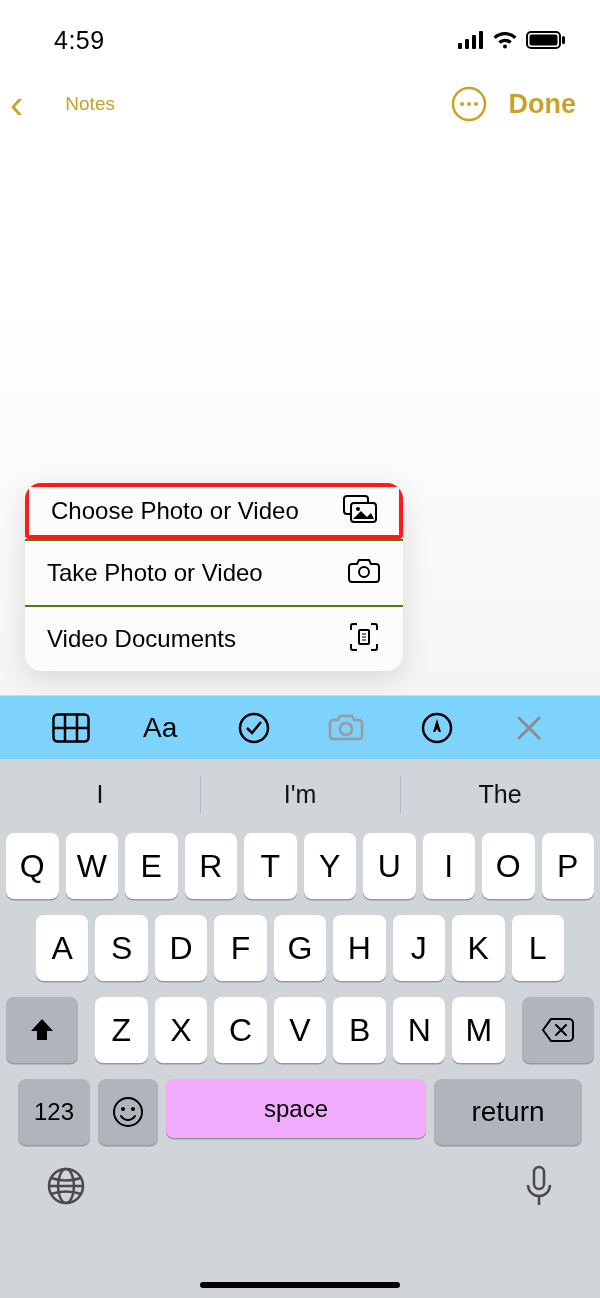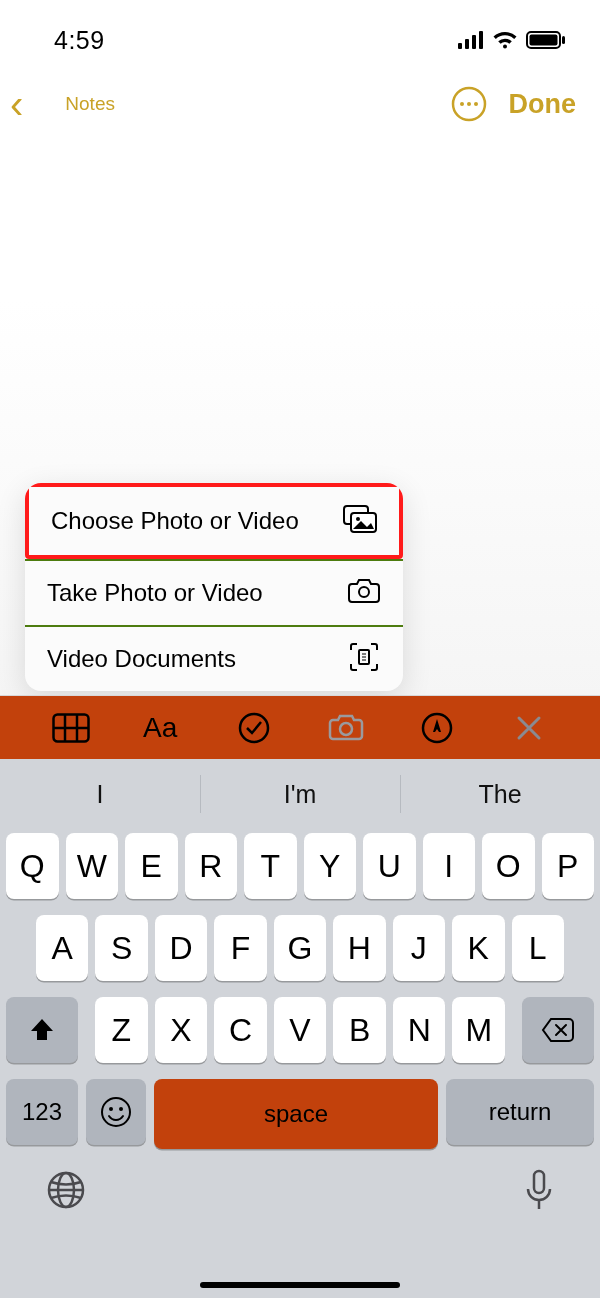--- a/index.html
+++ b/index.html
@@ -21,46 +21,46 @@
 
   
   .note { height:340px; }
 
   
   .fade { position:absolute; left:0; right:0; top:300px; height:400px; background:linear-gradient(to bottom, rgba(255,255,255,1) 0%, rgba(240,240,240,0.0) 0%, rgba(230,230,230,0.4) 100%); pointer-events:none; }
 
   .popup { position:absolute; left:25px; top:483px; width:378px; background:#fbfbfb; border-radius:16px; box-shadow:0 8px 30px rgba(0,0,0,0.12); overflow:hidden; }
   .popup-row { display:flex; align-items:center; justify-content:space-between; padding:0 22px; height:66px; }
   .popup-row + .popup-row { border-top:2px solid #4d7c0f; }
-  .popup-row.highlight { border:4px solid #ff1a1a; border-radius:4px; height:76px; }
+  .popup-row.highlight { border:4px solid #ff1a1a; border-radius:4px; height:56px; }
   .popup-row span.label { font-size:24px; }
   .popup-row .ic { width:34px; text-align:center; }
 
   
-  .notes-toolbar { position:absolute; left:0; right:0; top:695px; height:64px; background:#c2410c; display:flex; align-items:center; justify-content:space-evenly; border-top:1px solid #d8d8da; }
+  .notes-toolbar { position:absolute; left:0; right:0; top:695px; height:64px; background:#7dd3fc; display:flex; align-items:center; justify-content:space-evenly; border-top:1px solid #d8d8da; }
   .tb-btn { width:40px; height:40px; display:flex; align-items:center; justify-content:center; }
 
   
   .keyboard { position:absolute; left:0; right:0; top:759px; bottom:0; background:#d1d4d9; }
   .pred { display:flex; height:70px; }
   .pred div { flex:1; display:flex; align-items:center; justify-content:center; font-size:25px; color:#111; position:relative; }
   .pred div + div::before { content:""; position:absolute; left:0; top:16px; bottom:16px; width:1px; background:#b6bac0; }
 
   .krow { display:flex; gap:7px; padding:0 6px; margin-bottom:16px; }
   .krow.r1 { margin-top:4px; }
   .key { flex:1; height:66px; background:#fff; border-radius:8px; box-shadow:0 1.5px 0 rgba(0,0,0,0.28); display:flex; align-items:center; justify-content:center; font-size:32px; font-weight:400; color:#000; }
   .krow.r2 { padding:0 36px; }
   .key.mod { background:#b0b5bd; width:72px; flex:0 0 72px; }
   .krow.r3 .letters { display:flex; gap:7px; flex:1; padding:0 10px; }
 
-  .brow { display:flex; gap:8px; padding:0 6px; margin-top:0; }
+  .brow { display:flex; gap:8px; padding:0 18px; margin-top:0; }
   .b123 { flex:0 0 72px; height:66px; background:#b0b5bd; border-radius:8px; box-shadow:0 1.5px 0 rgba(0,0,0,0.28); display:flex; align-items:center; justify-content:center; font-size:24px; }
   .bemo { flex:0 0 60px; height:66px; background:#b0b5bd; border-radius:8px; box-shadow:0 1.5px 0 rgba(0,0,0,0.28); display:flex; align-items:center; justify-content:center; }
-  .bspace { flex:1; height:70px; background:#c2410c; border-radius:8px; box-shadow:0 1.5px 0 rgba(0,0,0,0.28); display:flex; align-items:center; justify-content:center; font-size:24px; }
-  .bret { flex:0 0 148px; height:66px; background:#b0b5bd; border-radius:8px; box-shadow:0 1.5px 0 rgba(0,0,0,0.28); display:flex; align-items:center; justify-content:center; font-size:24px; }
+  .bspace { flex:1; height:59px; background:#f0abfc; border-radius:8px; box-shadow:0 1.5px 0 rgba(0,0,0,0.28); display:flex; align-items:center; justify-content:center; font-size:24px; }
+  .bret { flex:0 0 148px; height:66px; background:#b0b5bd; border-radius:8px; box-shadow:0 1.5px 0 rgba(0,0,0,0.28); display:flex; align-items:center; justify-content:center; font-size:28px; }
 
   .kb-bottom { display:flex; justify-content:space-between; align-items:center; padding:20px 46px 0 46px; }
 
   .home { position:absolute; left:50%; bottom:10px; transform:translateX(-50%); width:200px; height:6px; background:#000; border-radius:3px; }
 </style>
 </head>
 <body>
 
 <div class="status-bar">
   <span class="status-time">4:59</span>

